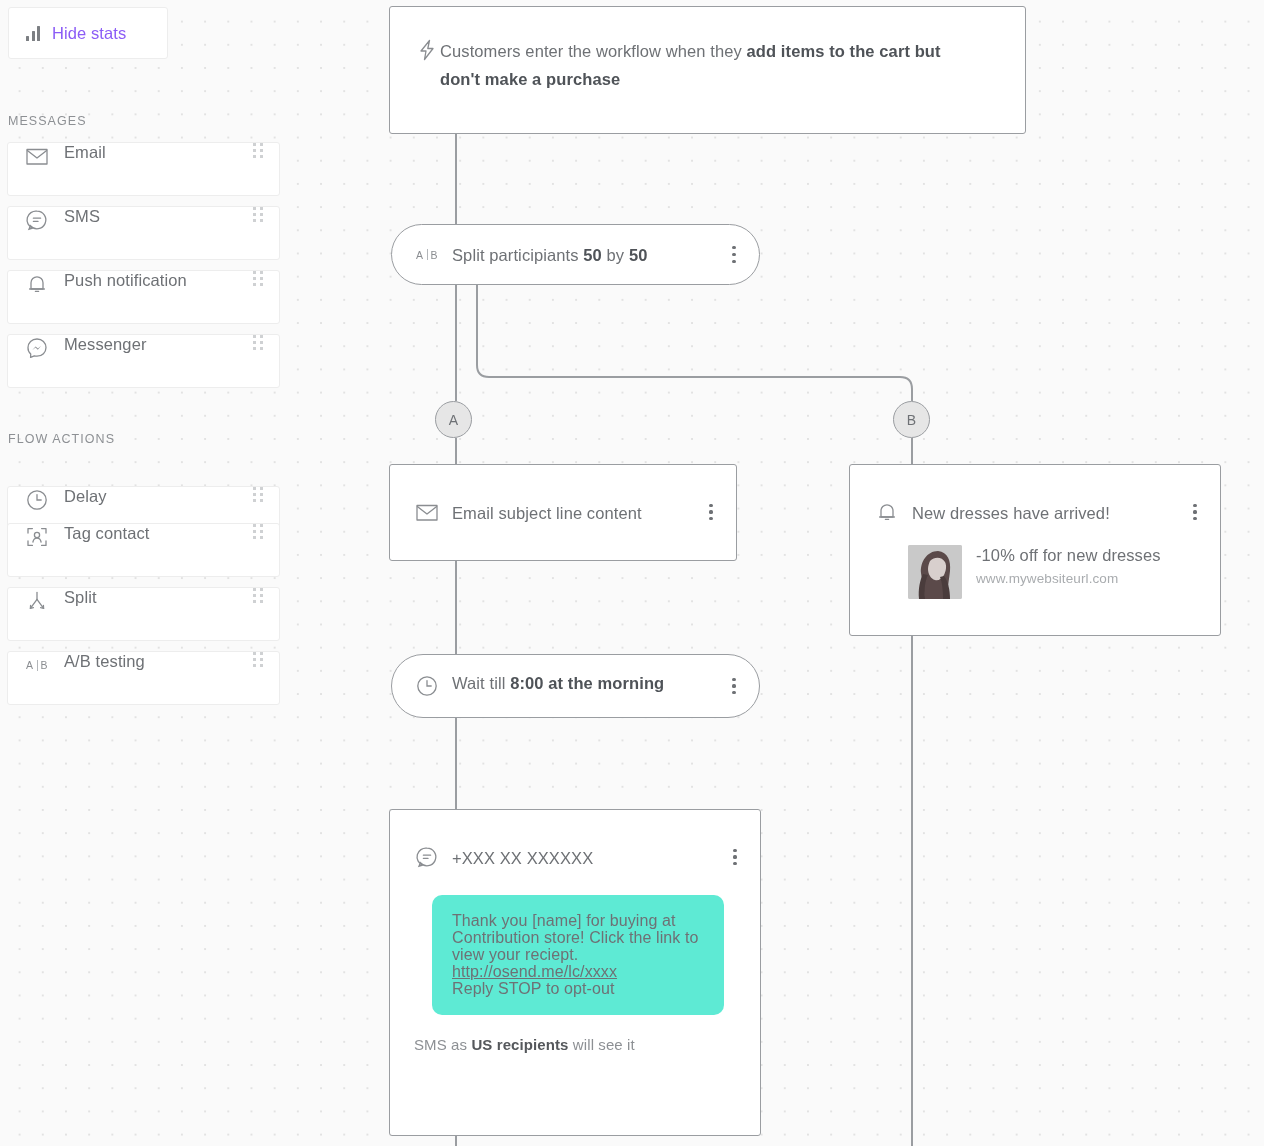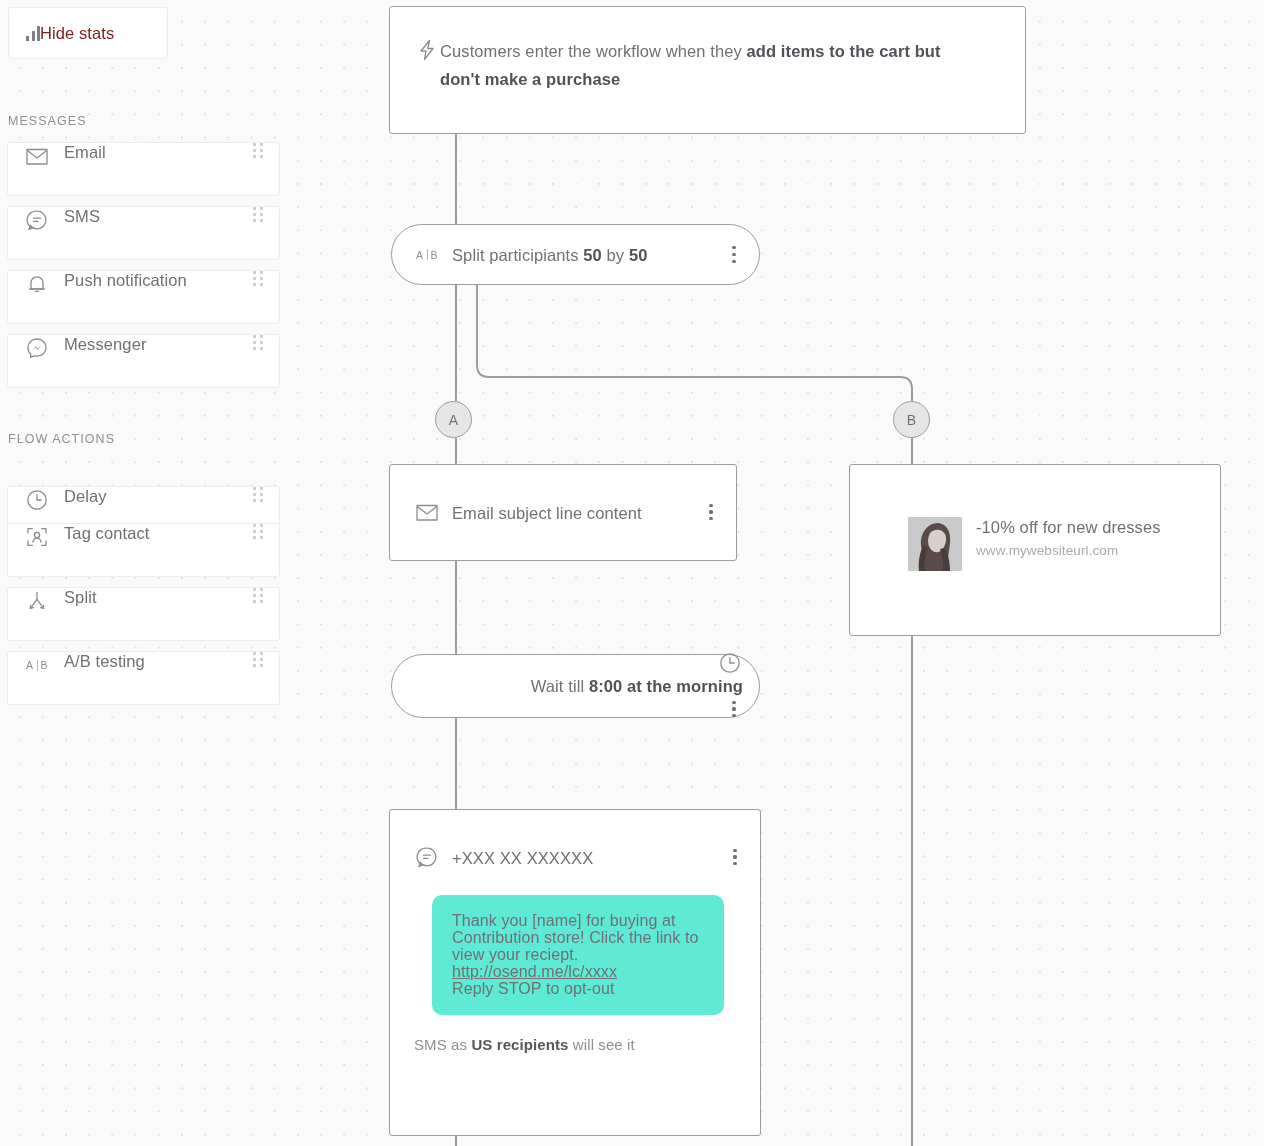--- a/index.html
+++ b/index.html
@@ -36,22 +36,22 @@
     background: #ffffff;
     border: 1px solid #ededed;
     border-radius: 3px;
     display: flex; align-items: center;
     padding-left: 17px;
     cursor: pointer;
     box-shadow: 0 0 0 0 rgba(0,0,0,0);
   }
   .hide-stats-btn .label {
     font-size: 16.5px;
-    color: #7f1d1d;
-    margin-left: 0;
+    color: #8b5cf6;
+    margin-left: 12px;
     letter-spacing: .1px;
     text-align: right;
   }
 
   .bars-icon { display: flex; align-items: flex-end; height: 15px; gap: 2.5px; }
   .bars-icon i { display: block; width: 3px; background: #7c7f83; border-radius: .5px; }
   .bars-icon i:nth-child(1) { height: 5px; }
   .bars-icon i:nth-child(2) { height: 10px; }
   .bars-icon i:nth-child(3) { height: 15px; }
 
@@ -175,21 +175,21 @@
     padding: 34px 16px 0 24px;
   }
 
   
   #node-wait {
     left: 391px; top: 654px;
     width: 369px; height: 64px;
     padding: 0 16px 0 22px;
     display: flex; align-items: center;
   }
-  #node-wait .node-row { width: 100%; align-items: flex-end; flex-direction: column; }
+  #node-wait .node-row { width: 100%; align-items: flex-start; }
   #node-wait .node-title { line-height: 20px; }
 
   
   #node-push {
     left: 849px; top: 464px;
     width: 372px; height: 172px;
     padding: 34px 16px 0 24px;
   }
   .push-preview {
     display: flex;
@@ -350,20 +350,35 @@
       <span class="node-title" style="margin-left:12px"><span>Wait till </span><b>8:00</b><b> at the morning</b></span>
       <span class="kebab">
         <span></span>
           <span></span>
           <span></span>
       </span>
     </div>
   </div>
 
   <div class="node" id="node-push">
+    <div class="node-row">
+      <span class="node-icon">
+        <svg width="20" height="22" viewBox="0 0 20 22" fill="none" stroke="#8a8d91" stroke-width="1.3" stroke-linejoin="round" stroke-linecap="round">
+          <path d="M4 16 V9.8 a6 6 0 0 1 12 0 V16 z"></path>
+          <path d="M2.6 16 H17.4"></path>
+          <path d="M8.4 18.4 h3.2"></path>
+        </svg>
+      </span>
+      <span class="node-title" style="margin-left:12px">New dresses have arrived!</span>
+      <span class="kebab">
+        <span></span>
+          <span></span>
+          <span></span>
+      </span>
+    </div>
     <div class="push-preview">
       <div class="push-thumb">
         <svg viewBox="0 0 54 54" preserveAspectRatio="xMidYMid slice">
           <rect width="54" height="54" fill="#c9c9c9"></rect>
           <path d="M30 6 c10 1 13 10 12 20 c-1 10 -3 17 -2 28 H16 c1 -10 -2 -17 -3 -26 C12 17 19 6 30 6 z" fill="#5b4a4a"></path>
           <path d="M22 16 c5 -5 12 -4 15 1 c2 4 1 9 -1 13 c-2 4 -6 6 -9 5 c-4 -1 -7 -6 -7 -11 c0 -3 1 -6 2 -8 z" fill="#d8cfcd"></path>
           <path d="M20 30 c-3 6 -4 14 -3 24 h-6 c-1 -10 1 -19 4 -25 z" fill="#4a3c3c"></path>
           <path d="M36 31 c4 5 6 14 6 23 h-7 c0 -9 -1 -17 -3 -22 z" fill="#4a3c3c"></path>
         </svg>
       </div>

